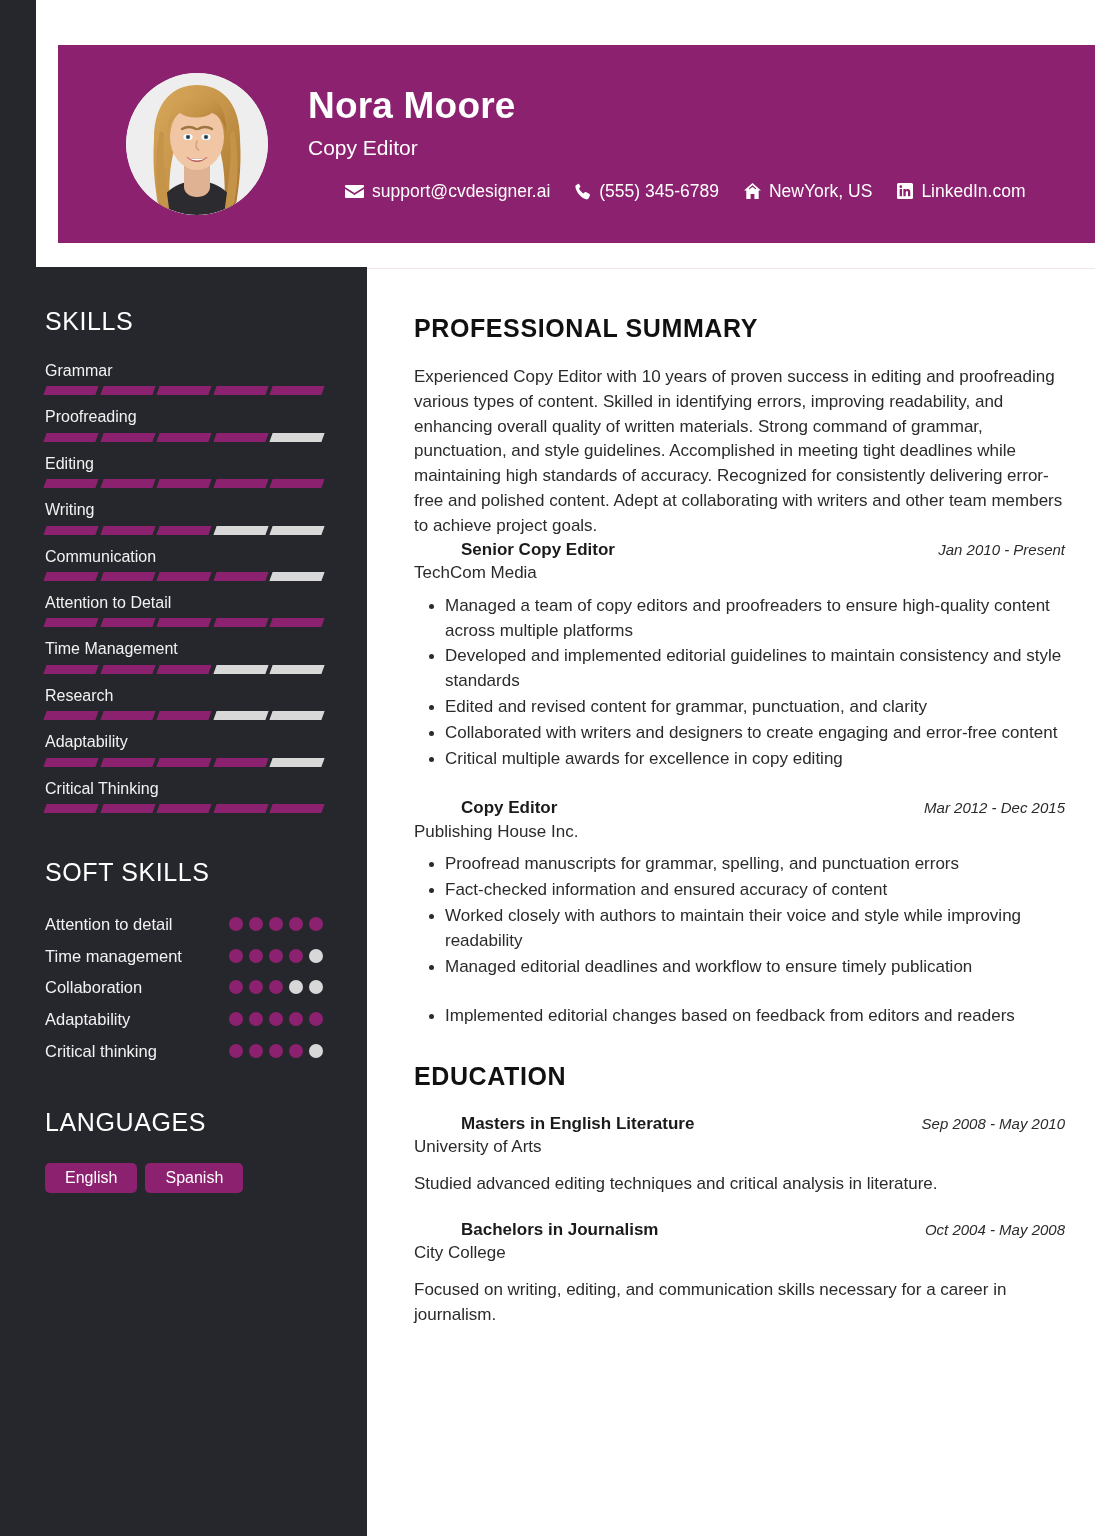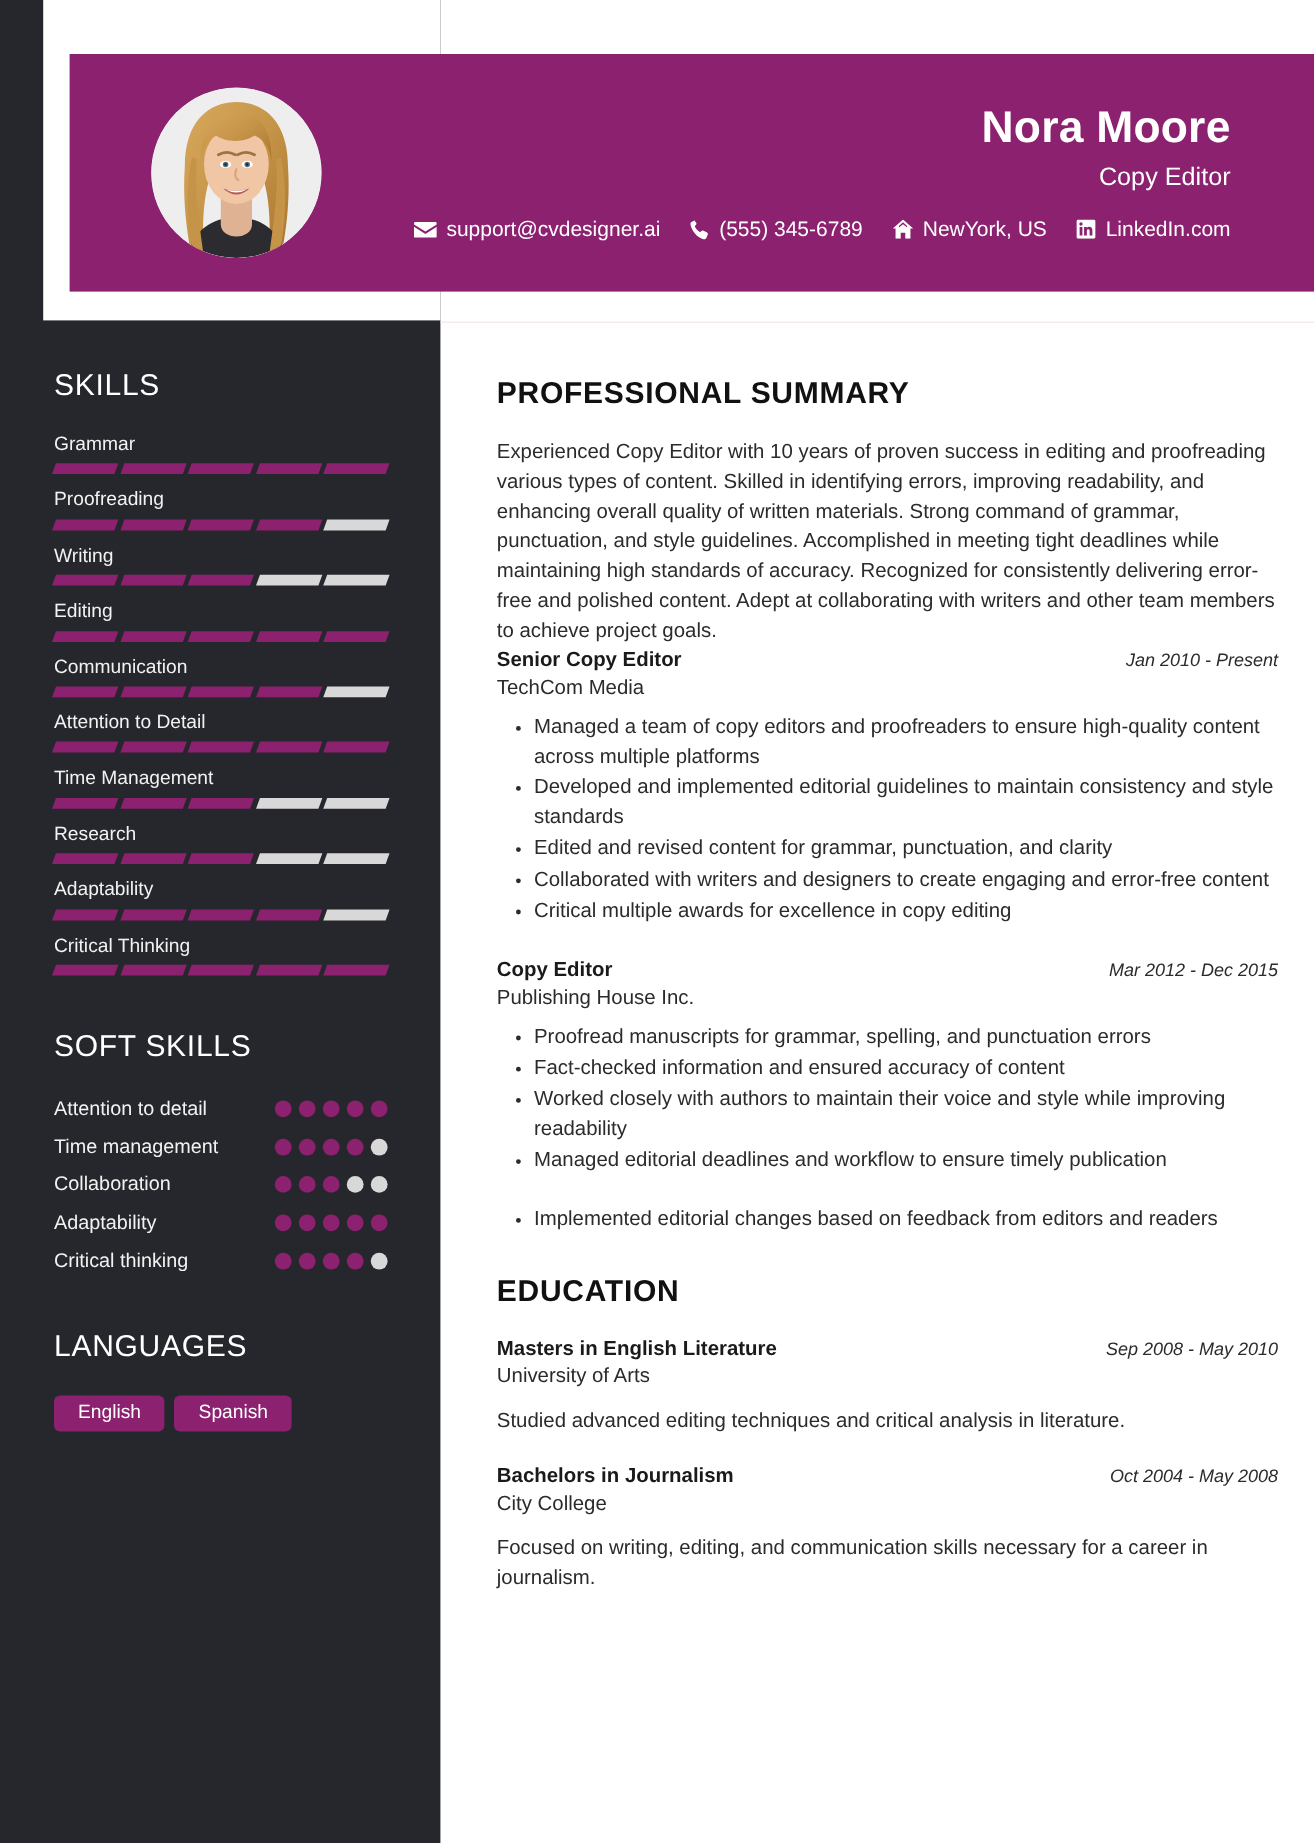--- a/index.html
+++ b/index.html
@@ -42,21 +42,20 @@
   .header {
     position: absolute;
     left: 58px;
     top: 45px;
     width: 1037px;
     height: 198px;
     background: #8b216f;
     display: flex;
     align-items: center;
     padding-left: 68px;
-    text-align: right;
   }
 
   .avatar {
     width: 142px;
     height: 142px;
     border-radius: 50%;
     flex: 0 0 142px;
     overflow: hidden;
     position: relative;
     background: #eceaea;
@@ -199,20 +198,21 @@
     display: flex;
     justify-content: space-between;
     align-items: baseline;
     gap: 12px;
   }
   .entry-title {
     font-size: 17px;
     font-weight: bold;
     color: #1a1a1a;
     line-height: 1.3;
+    margin-left: 47px;
   }
   .entry-date {
     font-size: 15px;
     font-style: italic;
     color: #2b2b2b;
     white-space: nowrap;
   }
   .entry-org {
     font-size: 17px;
     color: #2b2b2b;
@@ -363,37 +363,37 @@
           <div class="skill-name">Proofreading</div>
           <div class="skill-bar">
             <span class="seg on"></span>
             <span class="seg on"></span>
             <span class="seg on"></span>
             <span class="seg on"></span>
             <span class="seg"></span>
           </div>
         </div>
         <div class="skill-row">
+          <div class="skill-name">Editing</div>
+          <div class="skill-bar">
+            <span class="seg on"></span>
+            <span class="seg on"></span>
+            <span class="seg on"></span>
+            <span class="seg on"></span>
+            <span class="seg on"></span>
+          </div>
+        </div>
+        <div class="skill-row">
           <div class="skill-name">Writing</div>
           <div class="skill-bar">
             <span class="seg on"></span>
             <span class="seg on"></span>
             <span class="seg on"></span>
             <span class="seg"></span>
             <span class="seg"></span>
-          </div>
-        </div>
-        <div class="skill-row">
-          <div class="skill-name">Editing</div>
-          <div class="skill-bar">
-            <span class="seg on"></span>
-            <span class="seg on"></span>
-            <span class="seg on"></span>
-            <span class="seg on"></span>
-            <span class="seg on"></span>
           </div>
         </div>
         <div class="skill-row">
           <div class="skill-name">Communication</div>
           <div class="skill-bar">
             <span class="seg on"></span>
             <span class="seg on"></span>
             <span class="seg on"></span>
             <span class="seg on"></span>
             <span class="seg"></span>

